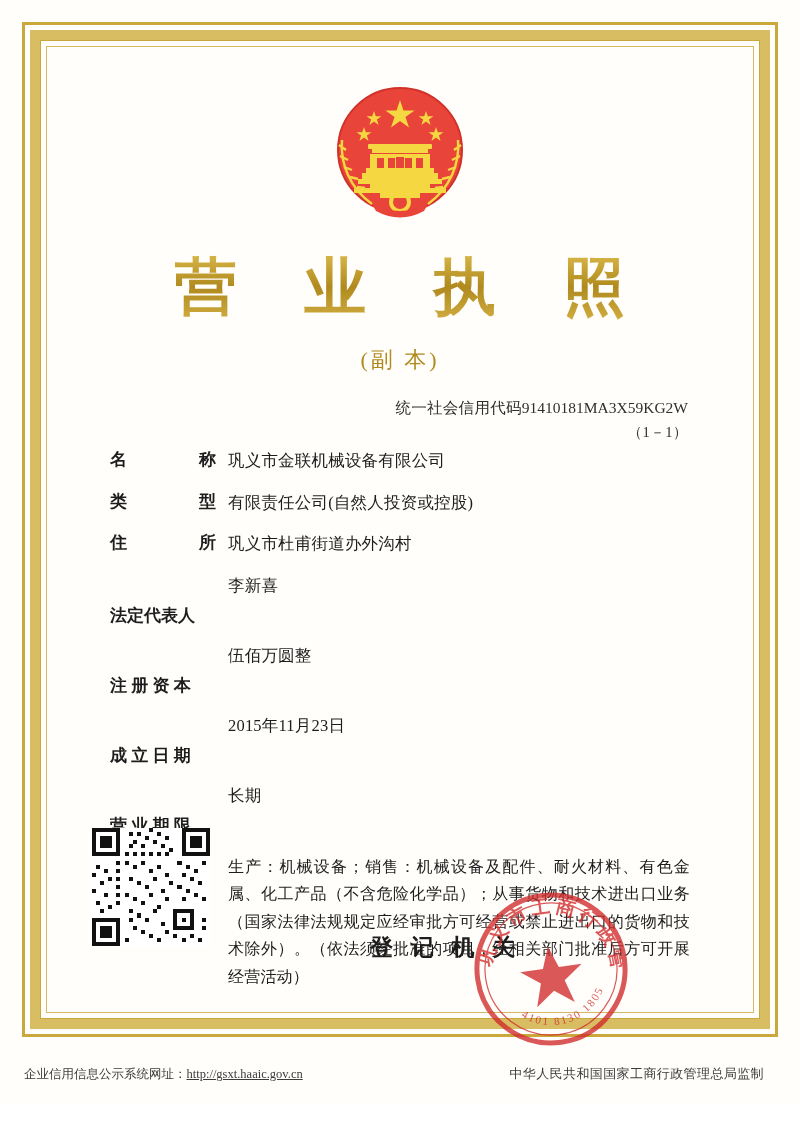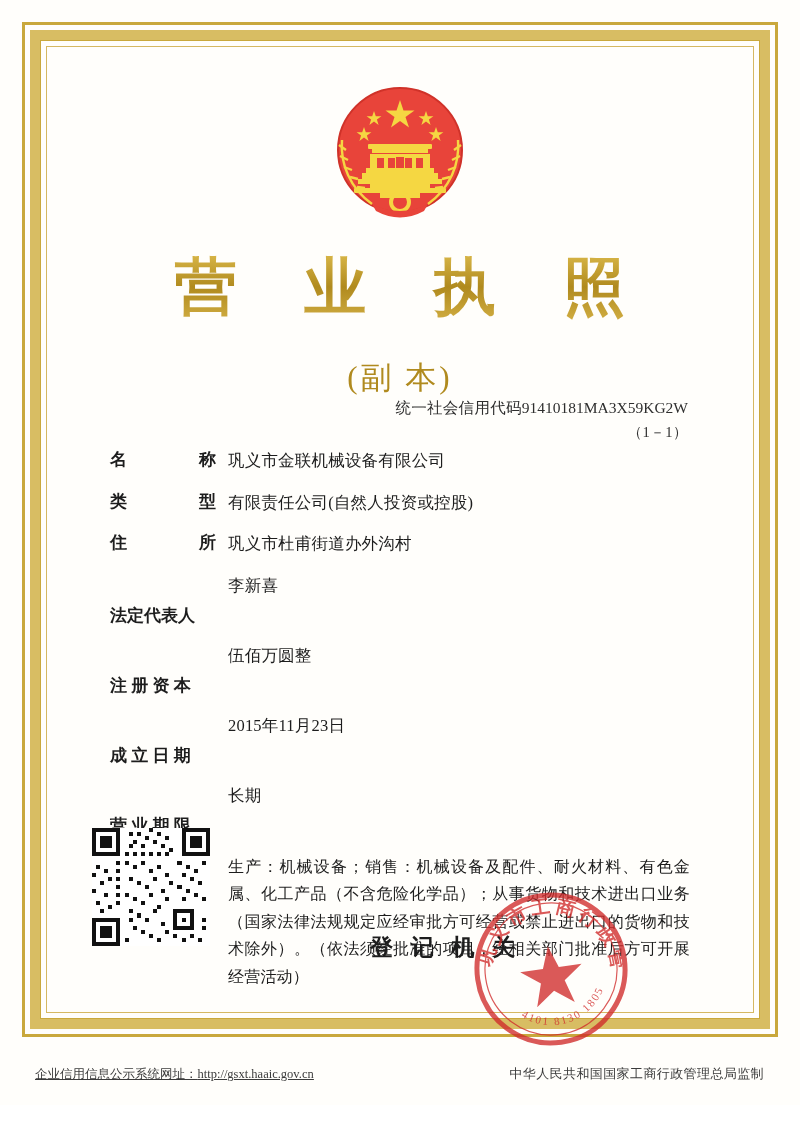--- a/index.html
+++ b/index.html
@@ -87,23 +87,23 @@
     text-indent: 26px;
     color: #b99324;
     background: linear-gradient(180deg, #e3c253 0%, #b08a1e 50%, #d8b54a 100%);
     -webkit-background-clip: text;
     background-clip: text;
     -webkit-text-fill-color: transparent;
   }
   .subtitle {
     position: absolute;
     left: 0; right: 0;
-    top: 357px;
+    top: 345px;
     text-align: center;
-    font-size: 31px;
+    font-size: 22px;
     color: #b08a1e;
     letter-spacing: 3px;
   }
 
   
   .credit-code {
     position: absolute;
     right: 112px;
     top: 398px;
     font-size: 15.5px;
@@ -204,25 +204,24 @@
     top: 888px;
     width: 162px;
     height: 162px;
     opacity: 0.78;
     pointer-events: none;
   }
 
   
   .footer-left {
     position: absolute;
-    left: 35px;
+    left: 24px;
     bottom: 22px;
     font-size: 12.5px;
     color: #3b3b3b;
-    text-decoration: underline;
   }
   .footer-left .url { text-decoration: underline; }
   .footer-right {
     position: absolute;
     right: 36px;
     bottom: 22px;
     font-size: 13px;
     color: #3b3b3b;
     letter-spacing: 0.4px;
   }

